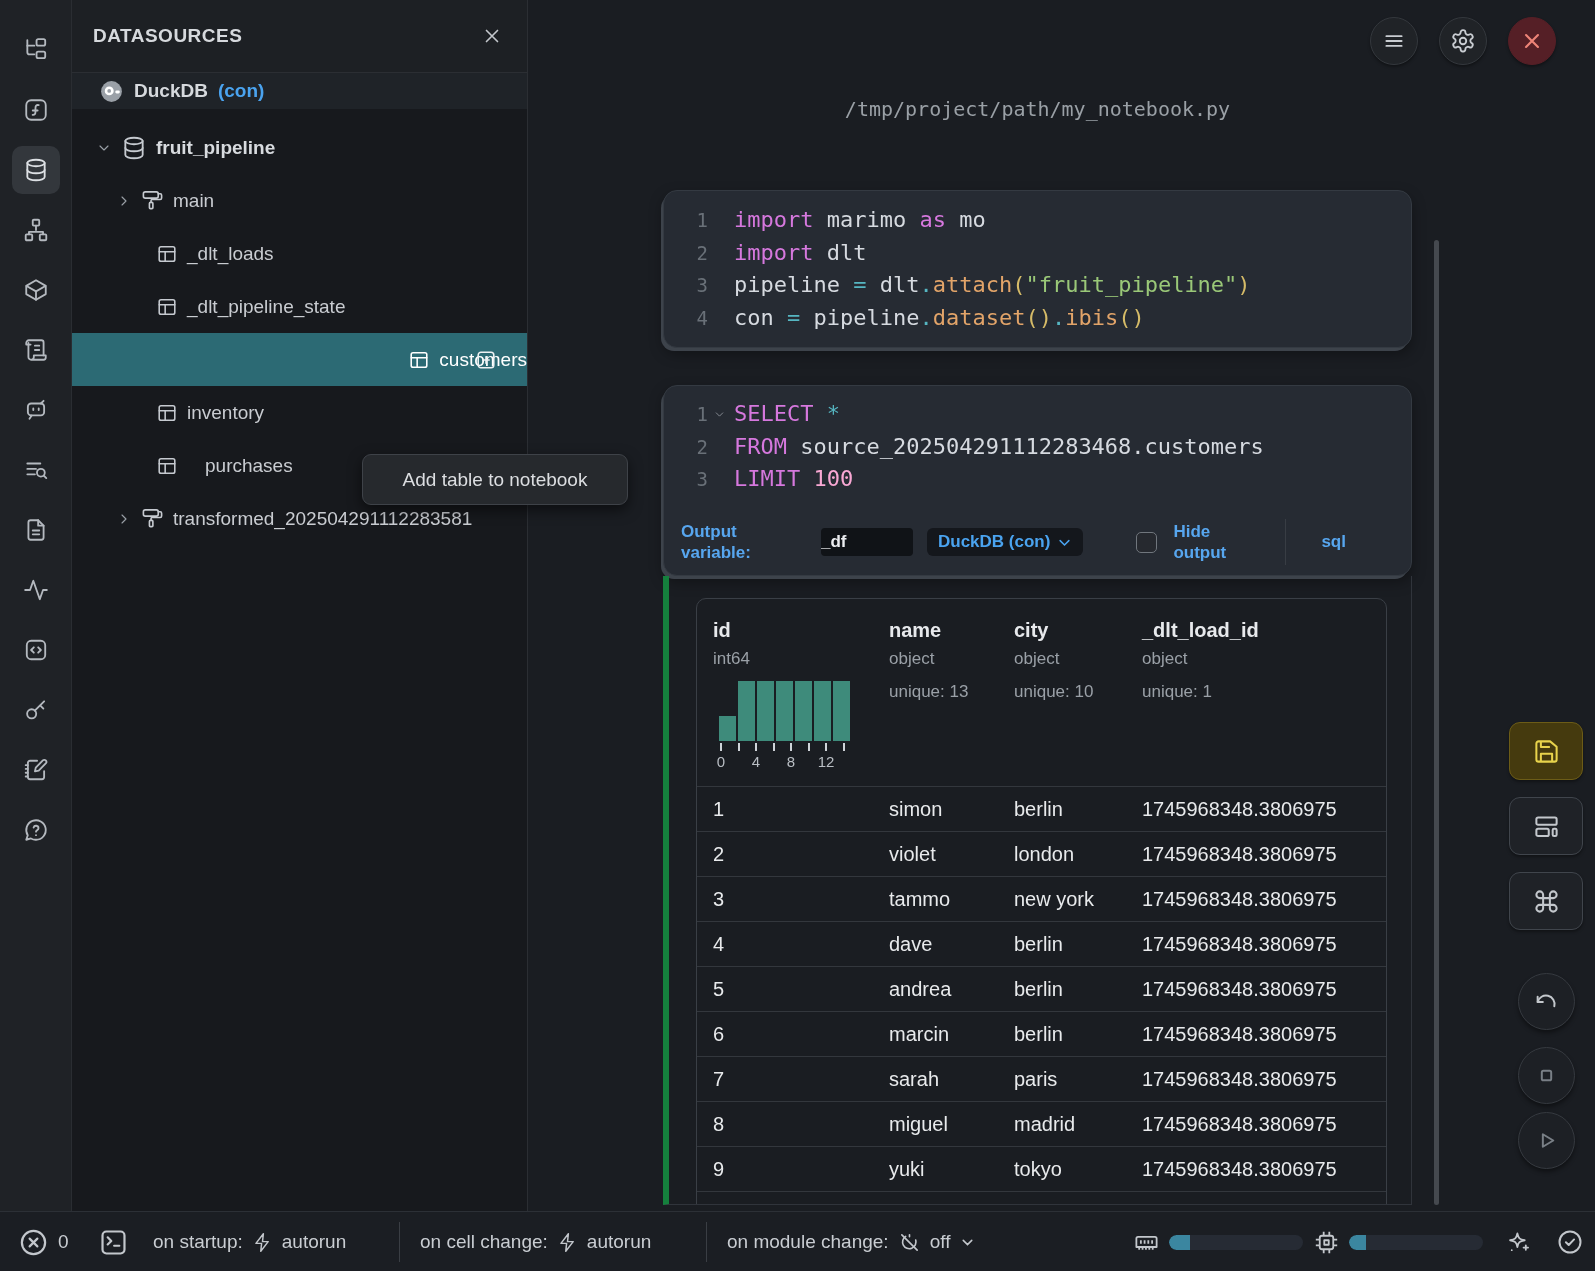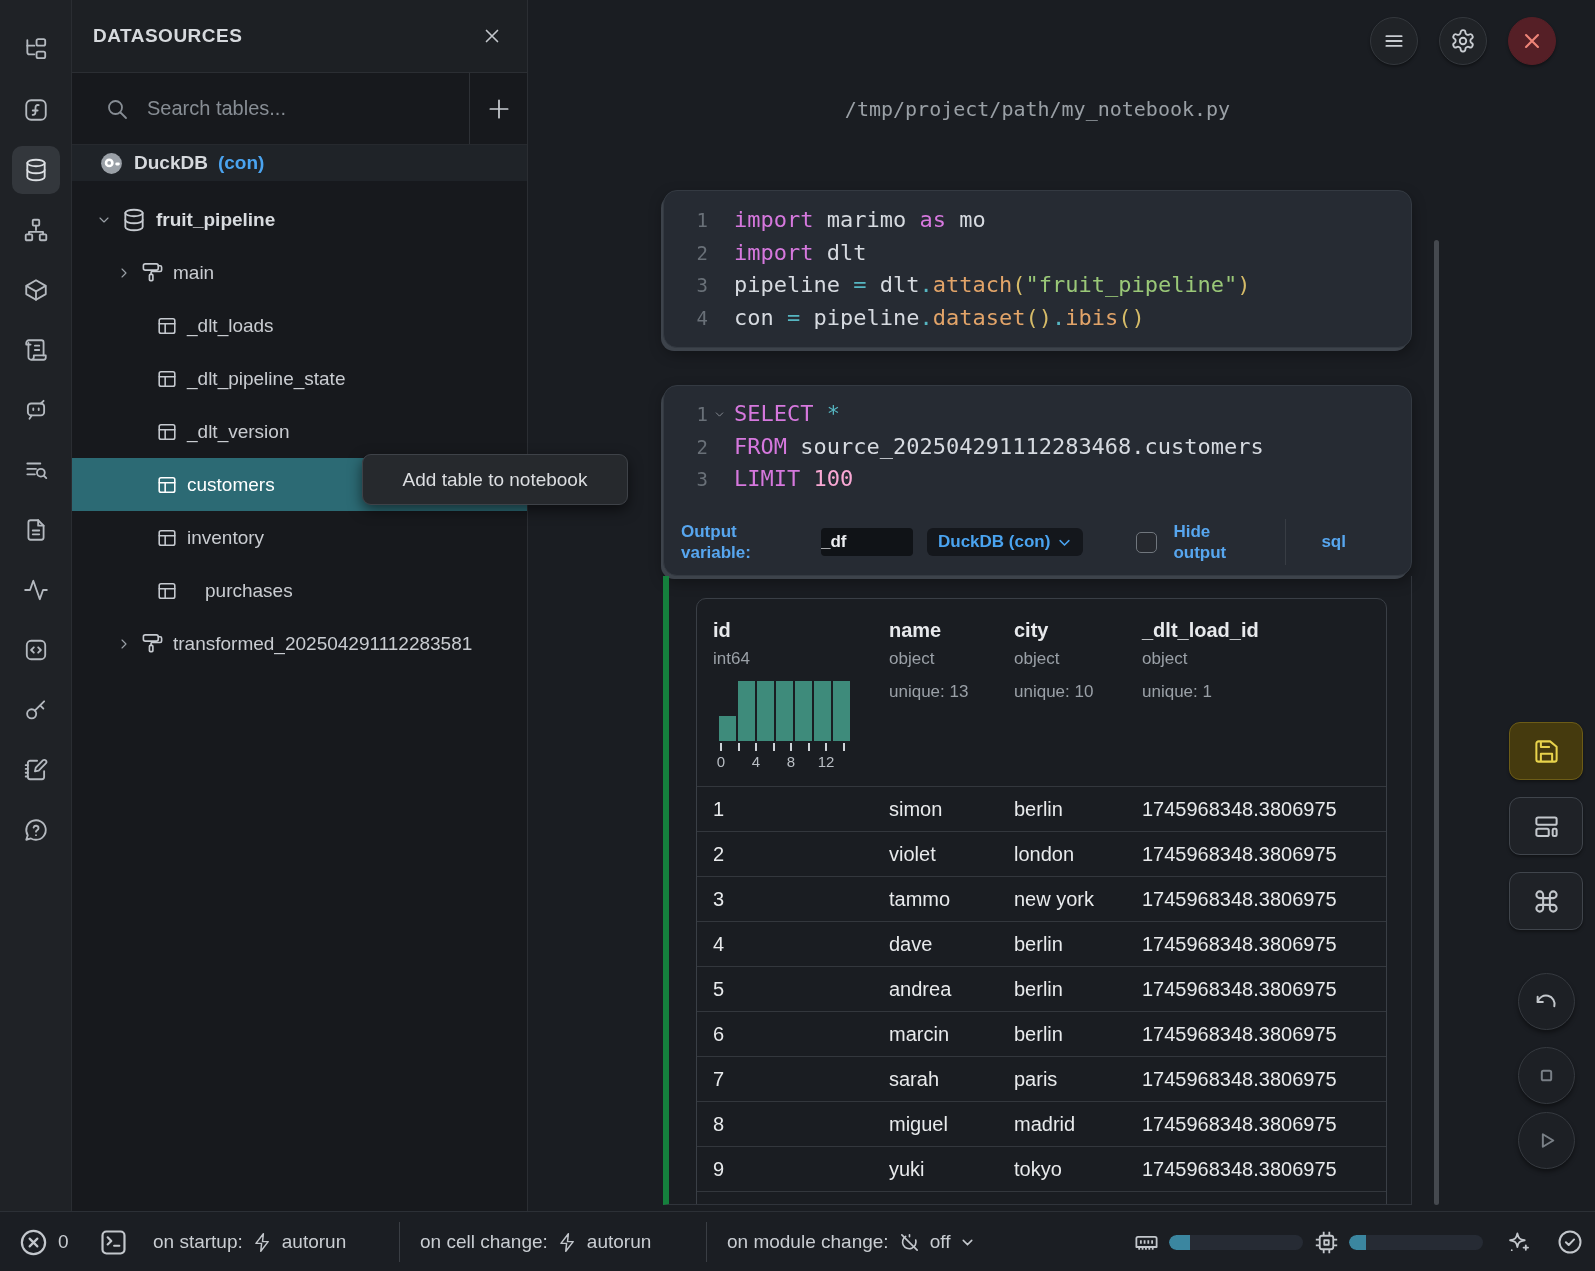--- a/index.html
+++ b/index.html
@@ -275,36 +275,20 @@
 
 <div class="panel">
   <div class="panel-header">
     <div class="panel-title">DATASOURCES</div>
     <div class="panel-close">
       <svg width="22" height="22" viewBox="0 0 24 24" fill="none" stroke="currentColor" stroke-width="1.8" stroke-linecap="round">
           <path d="M6 6l12 12M18 6L6 18"></path>
         </svg>
     </div>
   </div>
-  <div class="search-row">
-    <div class="search-box">
-      <span>
-        <svg width="24" height="24" viewBox="0 0 24 24" fill="none" stroke="#878d94" stroke-width="1.8" stroke-linecap="round">
-            <circle cx="10.5" cy="10.5" r="6.5"></circle>
-            <path d="M15.5 15.5L21 21"></path>
-          </svg>
-      </span>
-      <input placeholder="Search tables..." style="">
-    </div>
-    <div class="add-src">
-      <svg width="26" height="26" viewBox="0 0 24 24" fill="none" stroke="currentColor" stroke-width="1.6" stroke-linecap="round">
-          <path d="M12 4v16M4 12h16"></path>
-        </svg>
-    </div>
-  </div>
   <div class="conn-row">
     <span>
       <svg width="25" height="25" viewBox="0 0 24 24">
           <circle cx="12" cy="12" r="10" fill="#9aa0a7"></circle>
           <circle cx="9.8" cy="11.4" r="4.3" fill="#ffffff"></circle>
           <circle cx="9.8" cy="11.4" r="1.8" fill="#9aa0a7"></circle>
           <rect x="15.6" y="11" width="4.4" height="2.8" rx="1.4" fill="#ffffff"></rect>
         </svg>
     </span>
     <span class="conn-name">DuckDB</span>
@@ -352,30 +336,21 @@
       </div>
       <div class="tree-row" style="padding-left: 84px;">
         <span class="t-ic">
           <svg width="22" height="22" viewBox="0 0 24 24" fill="none" stroke="currentColor" stroke-width="1.7" stroke-linecap="round" stroke-linejoin="round">
             <rect x="3.5" y="4" width="17" height="16" rx="2"></rect>
             <path d="M3.5 9.5h17M10 9.5V20"></path>
           </svg>
         </span>
         <span>_dlt_pipeline_state</span>
       </div>
-      <div class="tree-row" style="padding-left: 84px;">
-        <span class="t-ic">
-          <svg width="22" height="22" viewBox="0 0 24 24" fill="none" stroke="currentColor" stroke-width="1.7" stroke-linecap="round" stroke-linejoin="round">
-            <rect x="3.5" y="4" width="17" height="16" rx="2"></rect>
-            <path d="M3.5 9.5h17M10 9.5V20"></path>
-          </svg>
-        </span>
-        <span>_dlt_version</span>
-      </div>
-      <div class="tree-row selected" style="padding-left: 84px;">
+      <div class="tree-row selected" style="padding-left: 84px; justify-content: flex-end;">
         <span class="t-ic">
           <svg width="22" height="22" viewBox="0 0 24 24" fill="none" stroke="currentColor" stroke-width="1.7" stroke-linecap="round" stroke-linejoin="round">
             <rect x="3.5" y="4" width="17" height="16" rx="2"></rect>
             <path d="M3.5 9.5h17M10 9.5V20"></path>
           </svg>
         </span>
         <span>customers</span>
         <span class="plus">
           <svg width="22" height="22" viewBox="0 0 24 24" fill="none" stroke="currentColor" stroke-width="1.7" stroke-linecap="round" stroke-linejoin="round">
             <rect x="3.5" y="3.5" width="17" height="17" rx="3"></rect>

